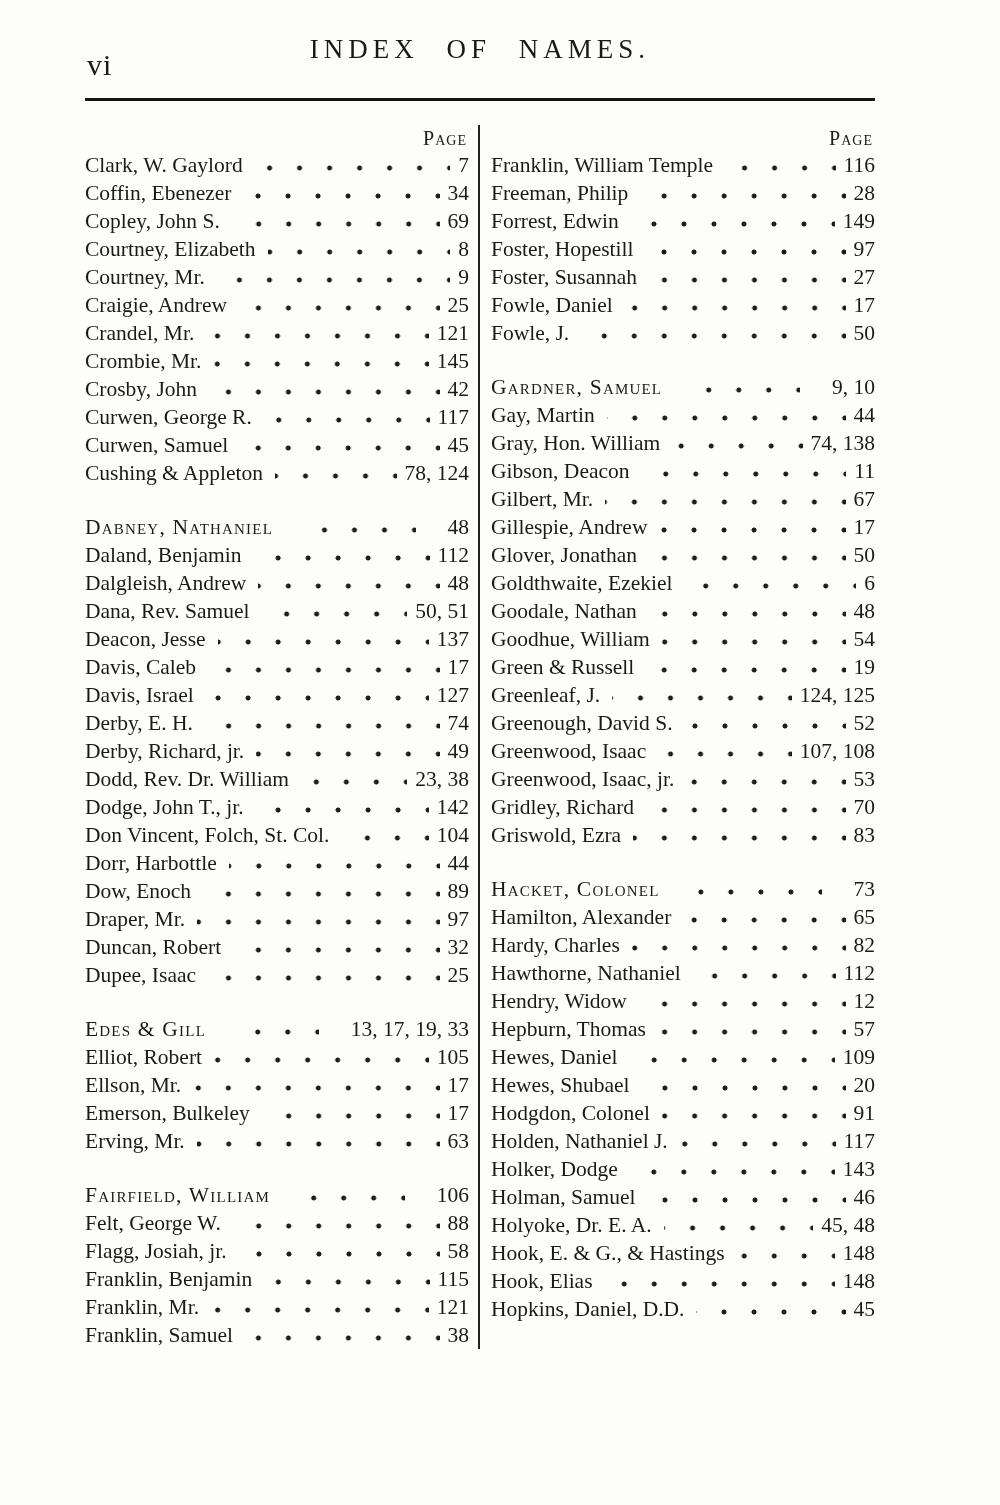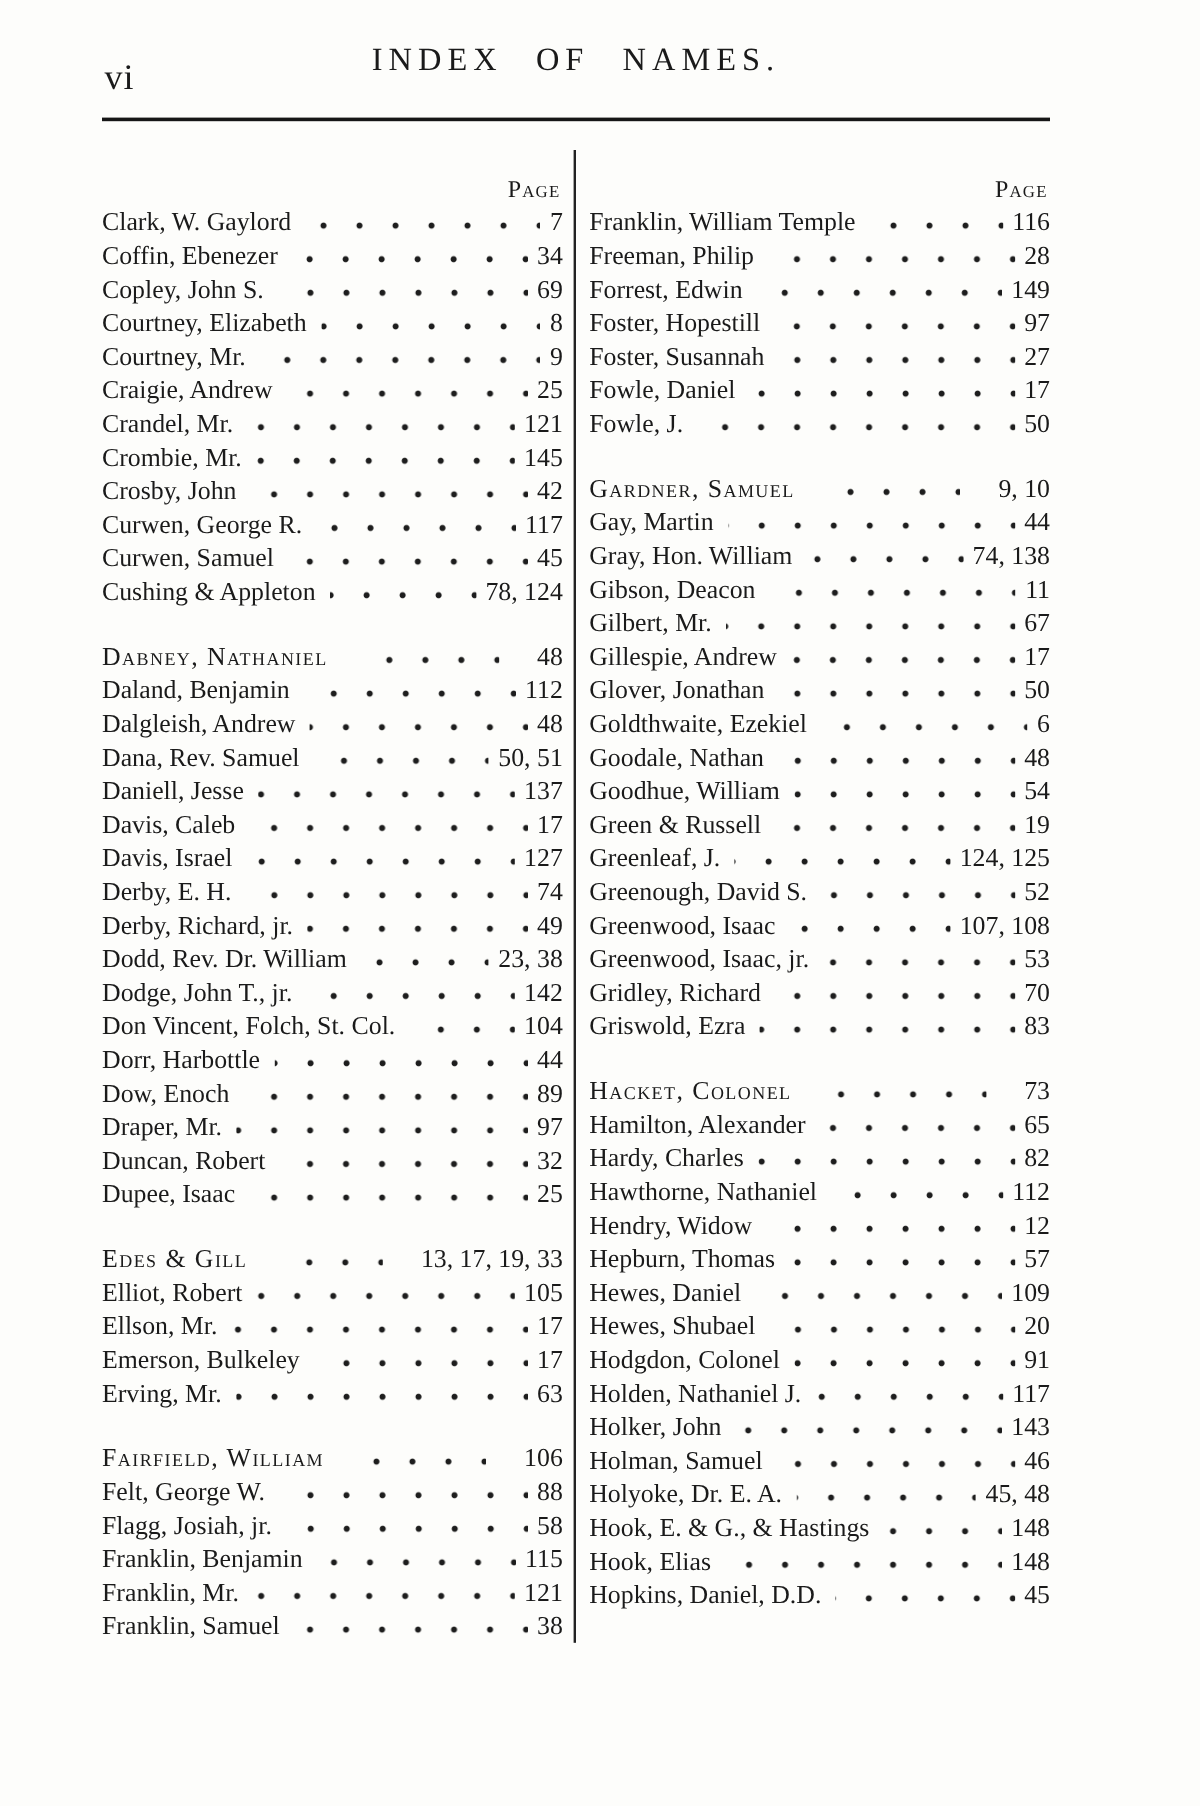--- a/index.html
+++ b/index.html
@@ -36,21 +36,21 @@
   .columns { display: flex; margin-top: 24px; }
   .col { width: 384px; }
   .divider {
     width: 2px; background: #222;
     margin-left: 9px; margin-right: 11px;
   }
   .page-label {
     height: 26px; line-height: 26px;
     text-align: right; padding-right: 2px;
     font-variant: small-caps;
-    font-size: 20px; letter-spacing: 1px; margin-top: 20px;
+    font-size: 20px; letter-spacing: 1px;
   }
   
   .row {
     display: flex; align-items: baseline;
     height: 28px; line-height: 28px;
     font-size: 21.5px;
     font-feature-settings: "onum" 1;
   }
   .row.brk { margin-top: 26px; gap: 24px; }
   .row.sc .name { font-variant: small-caps; letter-spacing: 1.2px; }
@@ -152,21 +152,21 @@
             <span class="name">Dalgleish, Andrew</span>
             <span class="leader"></span>
             <span class="pg">48</span>
           </div>
           <div class="row">
             <span class="name">Dana, Rev. Samuel</span>
             <span class="leader"></span>
             <span class="pg">50, 51</span>
           </div>
           <div class="row">
-            <span class="name">Daniell, Jesse</span>
+            <span class="name">Deacon, Jesse</span>
             <span class="leader"></span>
             <span class="pg">137</span>
           </div>
           <div class="row">
             <span class="name">Davis, Caleb</span>
             <span class="leader"></span>
             <span class="pg">17</span>
           </div>
           <div class="row">
             <span class="name">Davis, Israel</span>
@@ -448,21 +448,21 @@
             <span class="name">Hodgdon, Colonel</span>
             <span class="leader"></span>
             <span class="pg">91</span>
           </div>
           <div class="row">
             <span class="name">Holden, Nathaniel J.</span>
             <span class="leader"></span>
             <span class="pg">117</span>
           </div>
           <div class="row">
-            <span class="name">Holker, John</span>
+            <span class="name">Holker, Dodge</span>
             <span class="leader"></span>
             <span class="pg">143</span>
           </div>
           <div class="row">
             <span class="name">Holman, Samuel</span>
             <span class="leader"></span>
             <span class="pg">46</span>
           </div>
           <div class="row">
             <span class="name">Holyoke, Dr. E. A.</span>

